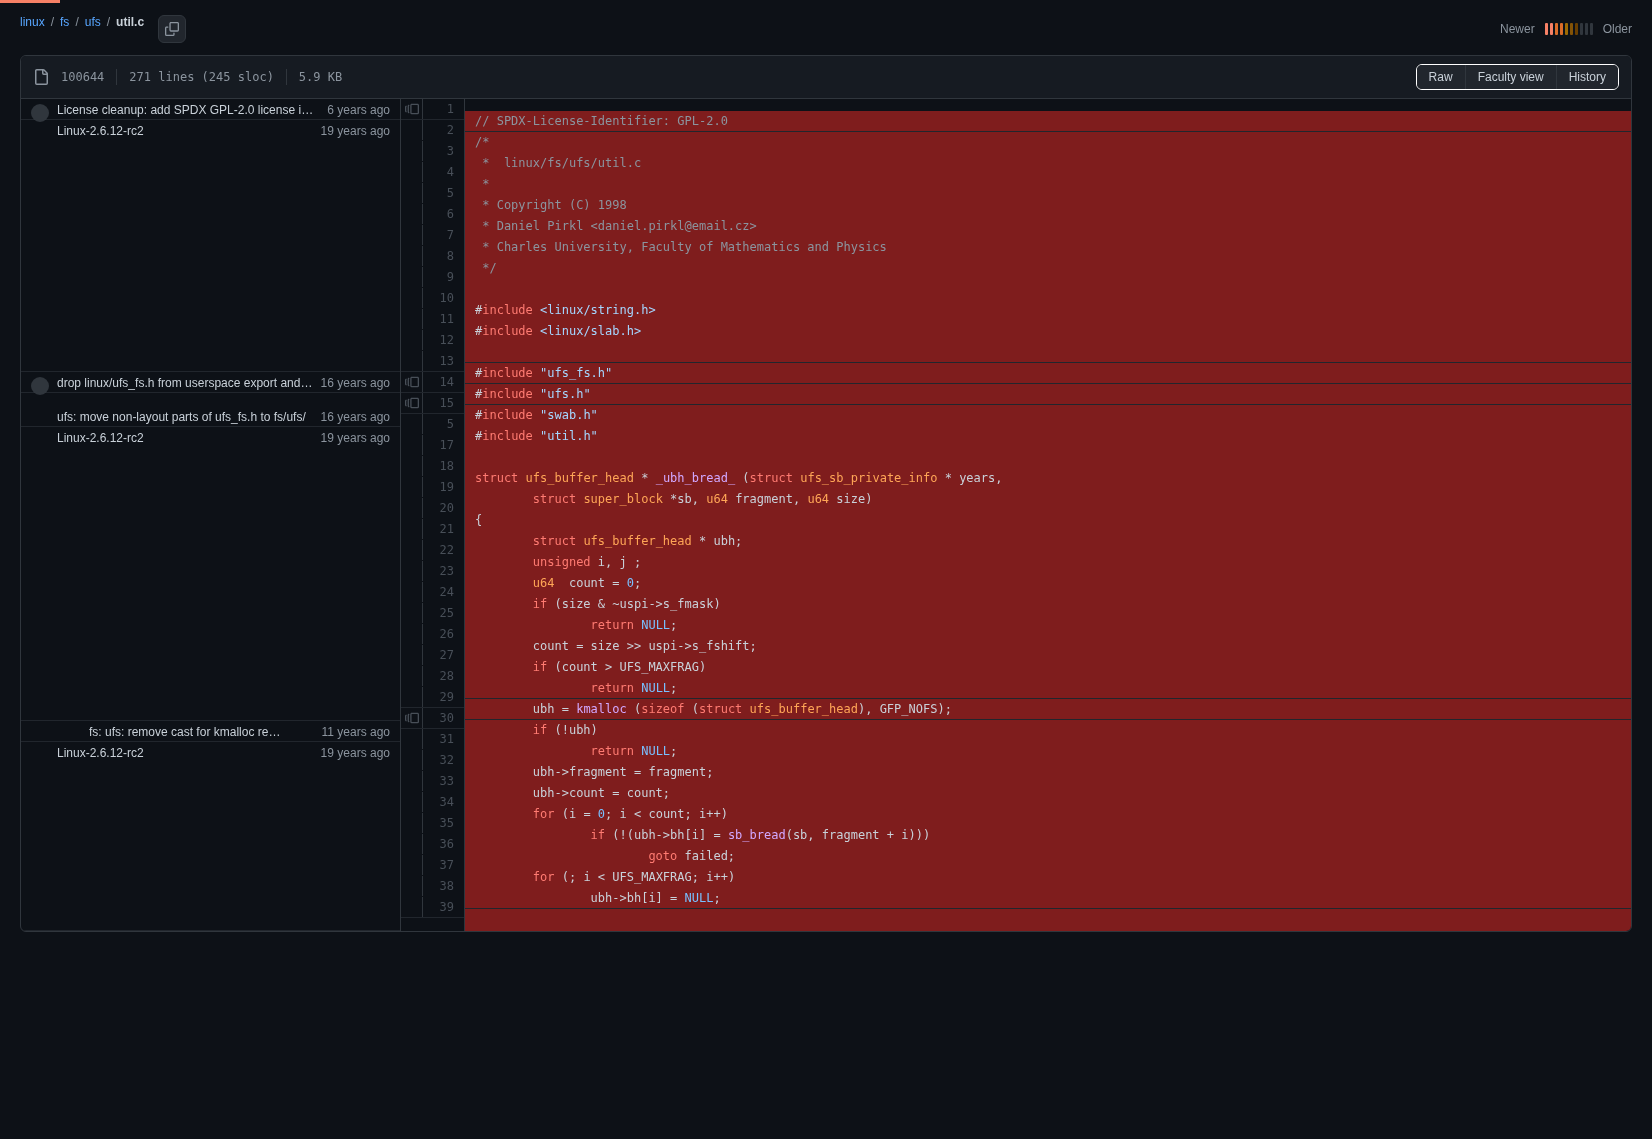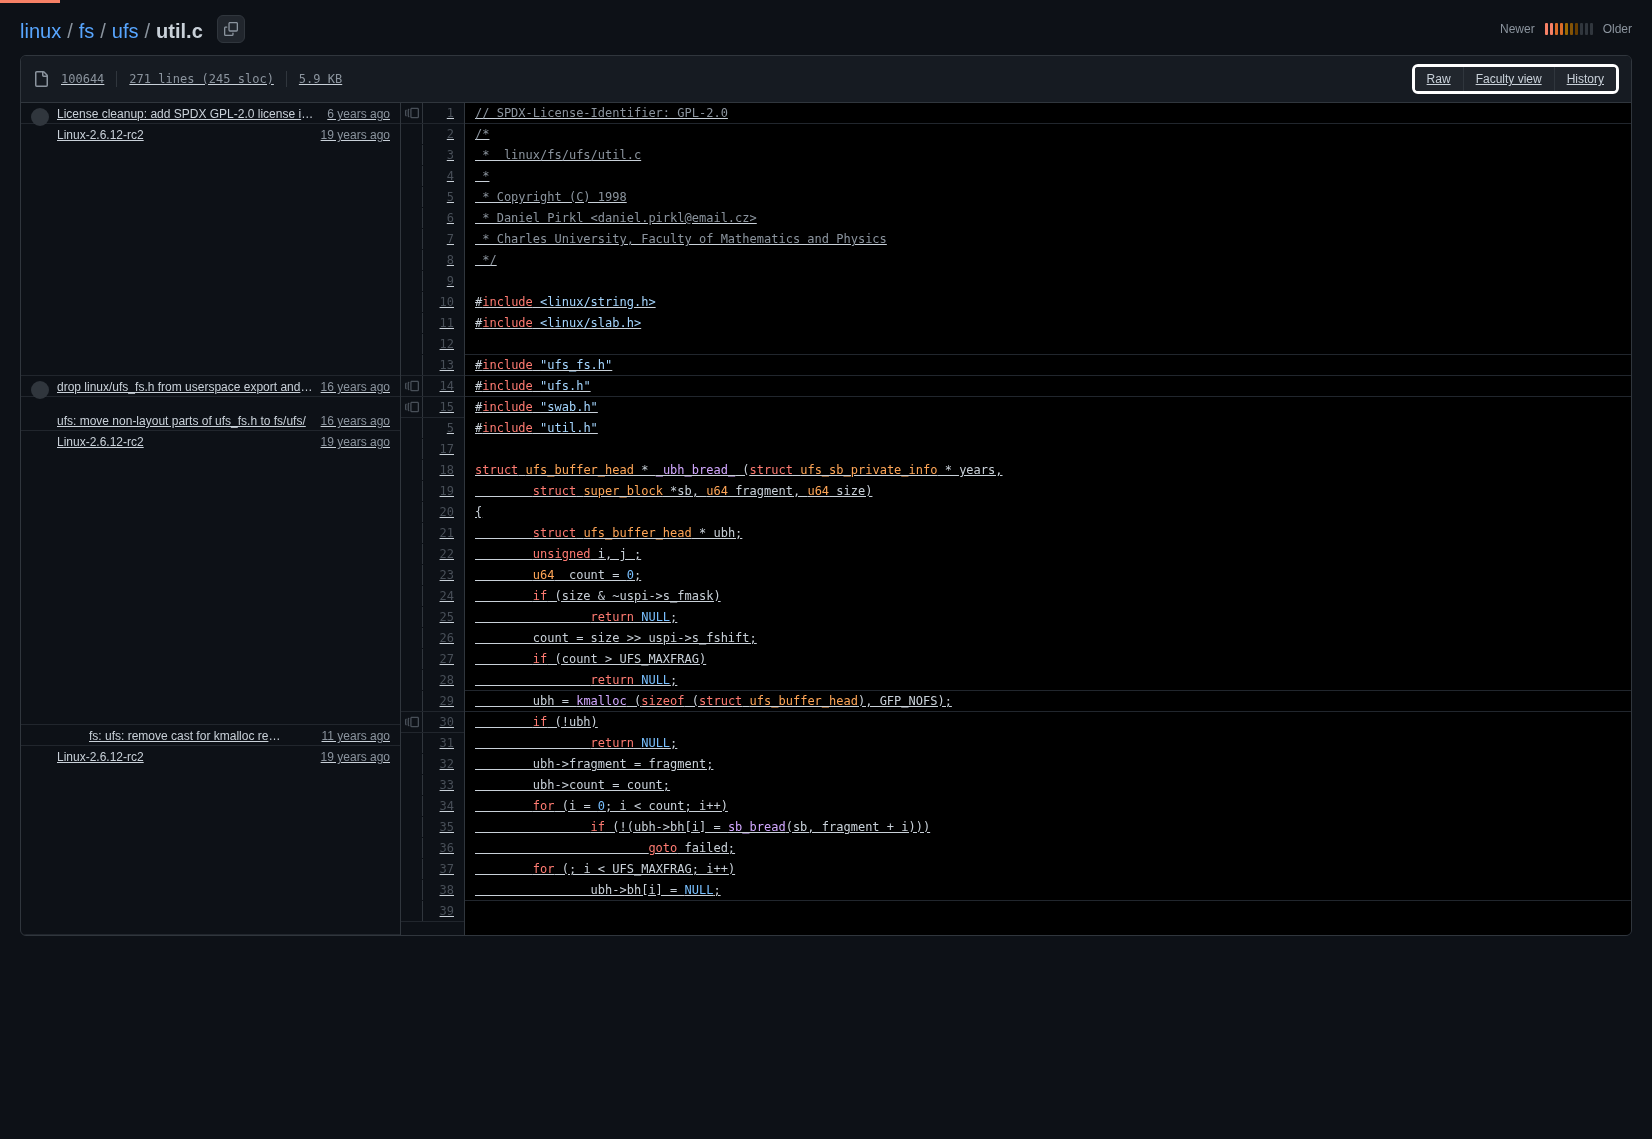--- a/index.html
+++ b/index.html
@@ -1,41 +1,41 @@
 <!DOCTYPE html>
 <html><head>
 <meta charset="utf-8">
 <style>
 * { margin:0; padding:0; box-sizing:border-box; }
 body { background:#0d1117; color:#c9d1d9; font-family:-apple-system,BlinkMacSystemFont,"Segoe UI",Helvetica,Arial,sans-serif; font-size:14px; }
 .top-accent { height:3px; background:#0d1117; }
 .top-accent::before { content:''; display:block; width:60px; height:3px; background:#f78166; }
 .header { padding:12px 20px; display:flex; align-items:center; justify-content:space-between; }
-.breadcrumb { display:flex; align-items:flex-end; gap:6px; font-size:20px; }
+.breadcrumb { display:flex; align-items:flex-start; gap:6px; font-size:12px; }
 .breadcrumb a { color:#58a6ff; text-decoration:none; }
 .breadcrumb .sep { color:#8b949e; }
 .breadcrumb .current { color:#c9d1d9; font-weight:700; }
 .copy-btn { width:28px; height:28px; border:1px solid #30363d; background:#21262d; border-radius:6px; display:flex; align-items:center; justify-content:center; margin-left:8px; cursor:pointer; }
 .copy-btn svg { width:14px; height:14px; fill:#8b949e; }
 .nav-right { display:flex; align-items:center; gap:10px; font-size:12px; color:#8b949e; }
 .heat-bar { display:flex; gap:2px; }
 .heat-seg { width:3px; height:12px; border-radius:1px; }
-.container { padding:0 20px 20px;text-decoration:underline; }
+.container { padding:0 20px 20px; }
 .file-box { border:1px solid #30363d; border-radius:6px; overflow:hidden; }
 .file-header { background:#161b22; border-bottom:1px solid #30363d; padding:8px 12px; display:flex; align-items:center; justify-content:space-between; }
 .file-info { display:flex; align-items:center; gap:12px; font-family:ui-monospace,SFMono-Regular,Menlo,monospace; font-size:12px; color:#8b949e; }
 .file-info .divider { width:1px; height:16px; background:#30363d; }
 .file-icon { width:16px; height:16px; fill:#8b949e; }
-.btn-group { display:flex; border:3px solid #ffffff; border-radius:6px; overflow:hidden; }
+.btn-group { display:flex; border:1px solid #ffffff; border-radius:6px; overflow:hidden; }
 .btn-group button { background:#21262d; color:#c9d1d9; border:none; border-left:1px solid #30363d; padding:5px 12px; font-size:12px; cursor:pointer; }
 .btn-group button:first-child { border-left:none; }
 .blame-body { display:flex; }
 .blame-left { width:380px; flex-shrink:0; border-right:1px solid #30363d; }
 .blame-gutter { width:64px; flex-shrink:0; border-right:1px solid #30363d; }
-.blame-code { flex:1; background:#000000; }
+.blame-code { flex:1; background:#7f1d1d;margin-top:12px; }
 .commit-block { border-bottom:1px solid #21262d; padding:4px 10px; display:flex; align-items:flex-start; gap:8px; font-size:12px; position:relative; }
 .avatar { width:18px; height:18px; border-radius:50%; background:#30363d; flex-shrink:0; margin-top:1px; }
 .avatar.ph { visibility:hidden; }
 .commit-msg { flex:1; color:#c9d1d9; white-space:nowrap; overflow:hidden; text-overflow:ellipsis; }
 .commit-time { color:#8b949e; white-space:nowrap; }
 .gutter-row { height:21px; display:flex; border-bottom:1px solid transparent; }
 .reblame { width:22px; display:flex; align-items:center; justify-content:center; border-right:1px solid #30363d; }
 .reblame svg { width:14px; height:14px; fill:#484f58; }
 .line-num { flex:1; text-align:right; padding-right:10px; font-family:ui-monospace,SFMono-Regular,Menlo,monospace; font-size:12px; color:#484f58; line-height:21px; }
 .code-row { height:21px; line-height:21px; font-family:ui-monospace,SFMono-Regular,Menlo,monospace; font-size:12px; padding-left:10px; white-space:pre; border-bottom:1px solid transparent; }

